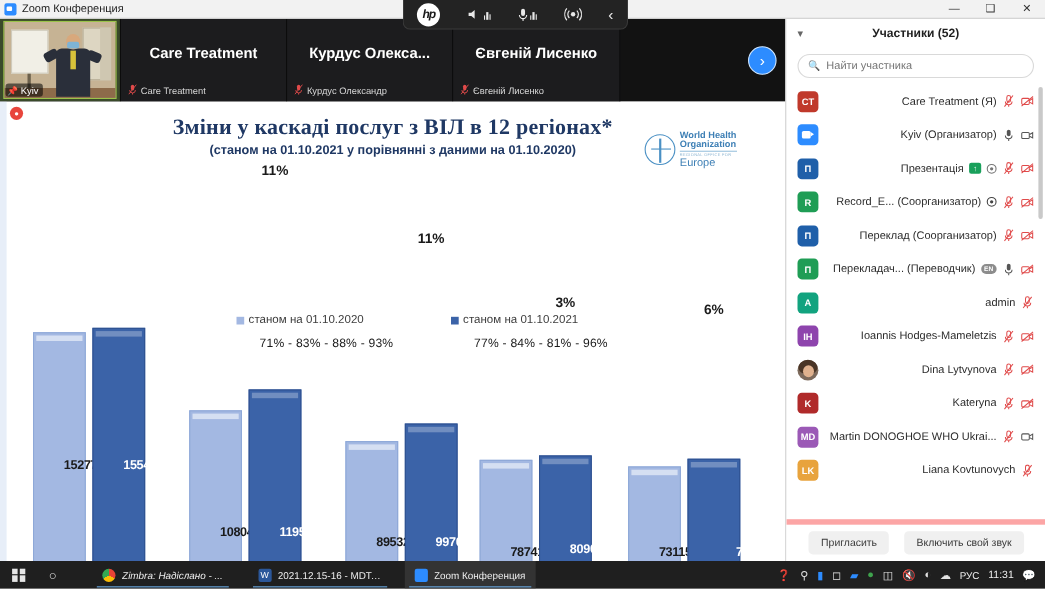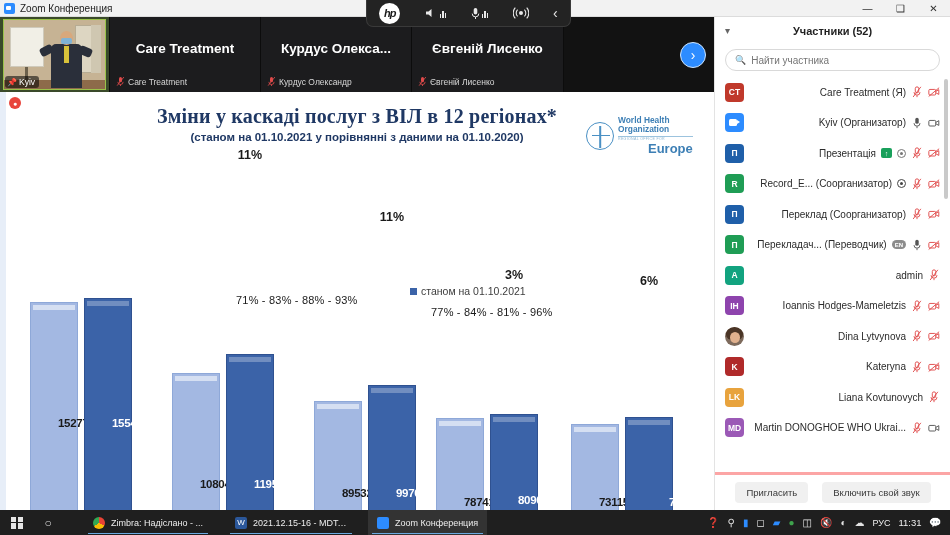--- a/index.html
+++ b/index.html
@@ -133,21 +133,21 @@
   #who-logo .emblem:before{
     content:"";position:absolute;left:50%;top:3px;width:1.6px;height:22px;
     background:#4a90c4;transform:translateX(-50%);
   }
   #who-logo .emblem:after{
     content:"";position:absolute;left:5px;top:12px;width:18px;height:1.4px;background:#4a90c4;
   }
   #who-logo .wtext{line-height:1.08;}
   #who-logo .wtext .l1,#who-logo .wtext .l2{font-size:8.4px;font-weight:bold;color:#3d7fb5;}
   #who-logo .wtext .rule{height:1px;background:#9cc3de;margin:1.5px 0;}
-  #who-logo .wtext .l3{font-size:13px;font-weight:bold;color:#3d7fb5;margin-left:30px;}
+  #who-logo .wtext .l3{font-size:10px;font-weight:normal;color:#3d7fb5;}
   #who-logo .wtext .tiny{font-size:3.6px;color:#8fb6d2;letter-spacing:.3px;}
 
   
   #legend{position:absolute;left:215px;top:193px;width:420px;}
   .legrow{display:flex;}
   .legblock{width:195px;}
   .legblock .lg{display:flex;align-items:center;font-size:10.5px;color:#3d3d3d;}
   .legblock .sw{width:7px;height:7px;margin-right:4px;display:inline-block;}
   .legblock .pct{
     font-size:11px;font-weight:normal;color:#1a1a1a;margin-top:9px;margin-left:21px;
@@ -226,21 +226,21 @@
   .rec-ring:after{content:"";position:absolute;left:2.2px;top:2.2px;width:3px;height:3px;border-radius:50%;background:#767676;}
   .rec-ring.filled{border-color:#444;}
   .rec-ring.filled:after{background:#444;}
   .icn{width:12px;height:12px;display:block;}
   #pscroll{
     position:absolute;right:2px;top:2px;width:4px;height:120px;border-radius:2px;background:#c9c9c9;
   }
   #panel-foot{
     position:absolute;left:0;bottom:0;width:236px;height:38px;
     display:flex;align-items:center;justify-content:center;gap:14px;
-    background:#fff;border-top:3px solid #fca5a5;
+    background:#fff;border-top:5px solid #fca5a5;
   }
   #panel-foot .pbtn{
     background:#f0f0f0;border-radius:4px;padding:5px 11px;
     font-size:9.5px;color:#3a3a3a;white-space:nowrap;
   }
 
   
   #taskbar{
     position:absolute;left:0;bottom:0;width:950px;height:25px;
     background:#1f1f1f;display:flex;align-items:center;z-index:50;
@@ -396,20 +396,24 @@
       <div class="l2">Organization</div>
       <div class="rule"></div>
       <div class="tiny">REGIONAL OFFICE FOR</div>
       <div class="l3">Europe</div>
     </div>
   </div>
 
   <div id="legend">
     <div class="legrow">
       <div class="legblock">
+        <div class="lg">
+            <span class="sw" style="background:#a3b8e2"></span>
+          <span>станом на 01.10.2020</span>
+          </div>
         <div class="pct">71% - 83% - 88% - 93%</div>
       </div>
       <div class="legblock">
         <div class="lg">
             <span class="sw" style="background:#3b63a8"></span>
           <span>станом на 01.10.2021</span>
           </div>
         <div class="pct">77% - 84% - 81% - 96%</div>
       </div>
     </div>
@@ -741,54 +745,54 @@
             <svg class="icn" viewBox="0 0 14 12">
               <rect x="1" y="3" width="8" height="6.5" rx="1.2" fill="none" stroke="#e04a4a" stroke-width="1.1"></rect>
               <path d="M9.3 5.2l3.3-1.9v5.5L9.3 7" fill="none" stroke="#e04a4a" stroke-width="1.1"></path>
               <line x1="0.8" y1="11.2" x2="13" y2="1" stroke="#e04a4a" stroke-width="1.1"></line>
             </svg>
           </span>
       </div>
     </div>
 
     <div class="prow">
+      <div class="av" style="background:#9b59b6;">
+          <span>MD</span>
+        </div>
+      <div class="pname">Martin DONOGHOE WHO Ukrai...</div>
+      <div class="picons">
+        <span>
+            <svg class="icn" viewBox="0 0 12 14">
+              <rect x="4" y="1" width="4" height="7" rx="2" fill="none" stroke="#e04a4a" stroke-width="1.1"></rect>
+              <path d="M2.5 7.2a3.5 3.5 0 0 0 7 0" stroke="#e04a4a" stroke-width="1.1" fill="none"></path>
+              <line x1="6" y1="11" x2="6" y2="13" stroke="#e04a4a" stroke-width="1.1"></line>
+              <line x1="1.5" y1="12.8" x2="10.5" y2="1" stroke="#e04a4a" stroke-width="1.1"></line>
+            </svg>
+          </span>
+        <span>
+            <svg class="icn" viewBox="0 0 14 12">
+              <rect x="1" y="3" width="8" height="6.5" rx="1.2" fill="none" stroke="#555" stroke-width="1.1"></rect>
+              <path d="M9.3 5.2l3.3-1.9v5.5L9.3 7" fill="none" stroke="#555" stroke-width="1.1"></path>
+            </svg>
+          </span>
+      </div>
+    </div>
+
+    <div class="prow">
       <div class="av" style="background:#e8a33d;">
           <span>LK</span>
         </div>
       <div class="pname">Liana Kovtunovych</div>
       <div class="picons">
         <span>
             <svg class="icn" viewBox="0 0 12 14">
               <rect x="4" y="1" width="4" height="7" rx="2" fill="none" stroke="#e04a4a" stroke-width="1.1"></rect>
               <path d="M2.5 7.2a3.5 3.5 0 0 0 7 0" stroke="#e04a4a" stroke-width="1.1" fill="none"></path>
               <line x1="6" y1="11" x2="6" y2="13" stroke="#e04a4a" stroke-width="1.1"></line>
               <line x1="1.5" y1="12.8" x2="10.5" y2="1" stroke="#e04a4a" stroke-width="1.1"></line>
-            </svg>
-          </span>
-      </div>
-    </div>
-
-    <div class="prow">
-      <div class="av" style="background:#9b59b6;">
-          <span>MD</span>
-        </div>
-      <div class="pname">Martin DONOGHOE WHO Ukrai...</div>
-      <div class="picons">
-        <span>
-            <svg class="icn" viewBox="0 0 12 14">
-              <rect x="4" y="1" width="4" height="7" rx="2" fill="none" stroke="#e04a4a" stroke-width="1.1"></rect>
-              <path d="M2.5 7.2a3.5 3.5 0 0 0 7 0" stroke="#e04a4a" stroke-width="1.1" fill="none"></path>
-              <line x1="6" y1="11" x2="6" y2="13" stroke="#e04a4a" stroke-width="1.1"></line>
-              <line x1="1.5" y1="12.8" x2="10.5" y2="1" stroke="#e04a4a" stroke-width="1.1"></line>
-            </svg>
-          </span>
-        <span>
-            <svg class="icn" viewBox="0 0 14 12">
-              <rect x="1" y="3" width="8" height="6.5" rx="1.2" fill="none" stroke="#555" stroke-width="1.1"></rect>
-              <path d="M9.3 5.2l3.3-1.9v5.5L9.3 7" fill="none" stroke="#555" stroke-width="1.1"></path>
             </svg>
           </span>
       </div>
     </div>
 
   </div>
 
   <div id="panel-foot">
     <div class="pbtn">Пригласить</div>
     <div class="pbtn">Включить свой звук</div>
@@ -801,21 +805,21 @@
         <i></i>
         <i></i>
         <i></i>
         <i></i>
       </span>
   </div>
   <div class="tb-search">
     <span>○</span>
   </div>
 
-  <div class="tbapp" style="margin-left:22px;">
+  <div class="tbapp" style="margin-left:22px;font-style:italic;">
     <span class="tbico" style="border-radius:50%;background:conic-gradient(#ea4335 0 33%,#fbbc05 0 66%,#34a853 0 100%);"></span>
     <span class="tblbl">Zimbra: Надіслано - ...</span>
     <span class="underline"></span>
   </div>
 
   <div class="tbapp" style="margin-left:14px;">
     <span class="tbico" style="background:#2b579a;color:#fff;font-size:8px;display:flex;align-items:center;justify-content:center;">W</span>
     <span class="tblbl">2021.12.15-16 - MDTs...</span>
     <span class="underline"></span>
   </div>

